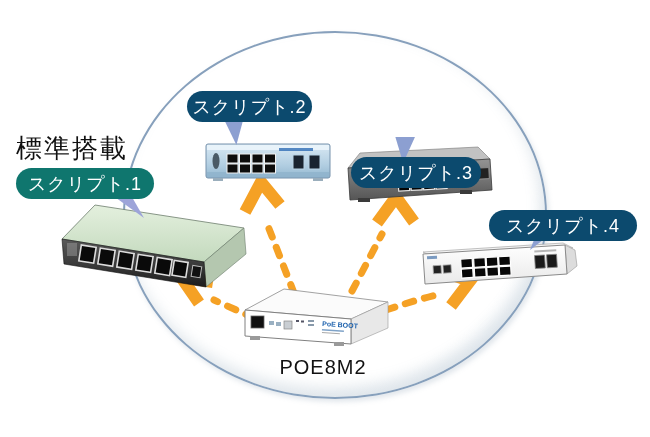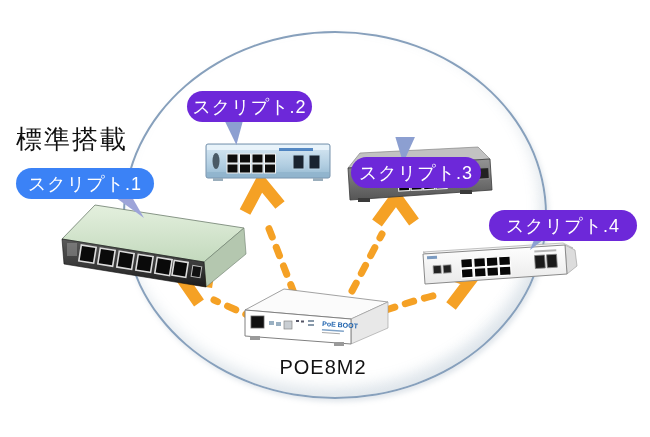--- a/index.html
+++ b/index.html
@@ -4,25 +4,25 @@
 <style>
   html,body{margin:0;padding:0;background:#fff;}
   .canvas{position:relative;width:650px;height:437px;background:#ffffff;overflow:hidden;
           font-family:"Liberation Sans",sans-serif;}
   .circle{position:absolute;left:123px;top:31px;width:420px;height:364px;border-radius:50%;
           border:2px solid #87a0bc;
           background:radial-gradient(ellipse at 45% 38%, #ffffff 68%, #f4f7fa 88%, #e3eaf1 100%);
           box-shadow:inset -5px -9px 14px rgba(120,145,170,.22), 2px 3px 5px rgba(140,160,180,.25);}
   .bubble{position:absolute;display:flex;align-items:center;justify-content:center;
           color:#ffffff;font-size:18px;letter-spacing:1px;border-radius:16px;
-          background:#6d28d9;z-index:6;}
-  .bubble.alt{background:#3b82f6;}
+          background:#0c4a6e;z-index:6;}
+  .bubble.alt{background:#0f766e;}
   .tail{position:absolute;background:#8c9fd1;z-index:5;}
   .tail.alt{background:#9da4d9;}
-  .caption{position:absolute;left:16px;top:122px;font-size:26px;color:#111;
+  .caption{position:absolute;left:16px;top:131px;font-size:26px;color:#111;
            font-weight:500;letter-spacing:2px;z-index:6;}
   .device{position:absolute;z-index:4;}
   .arrows{position:absolute;left:0;top:0;z-index:3;pointer-events:none;}
   .poe-label{position:absolute;left:258px;top:356px;width:130px;text-align:center;
              font-size:20px;color:#111;letter-spacing:1px;font-weight:500;z-index:6;}
 </style>
 </head>
 <body>
 
 <div class="canvas">

